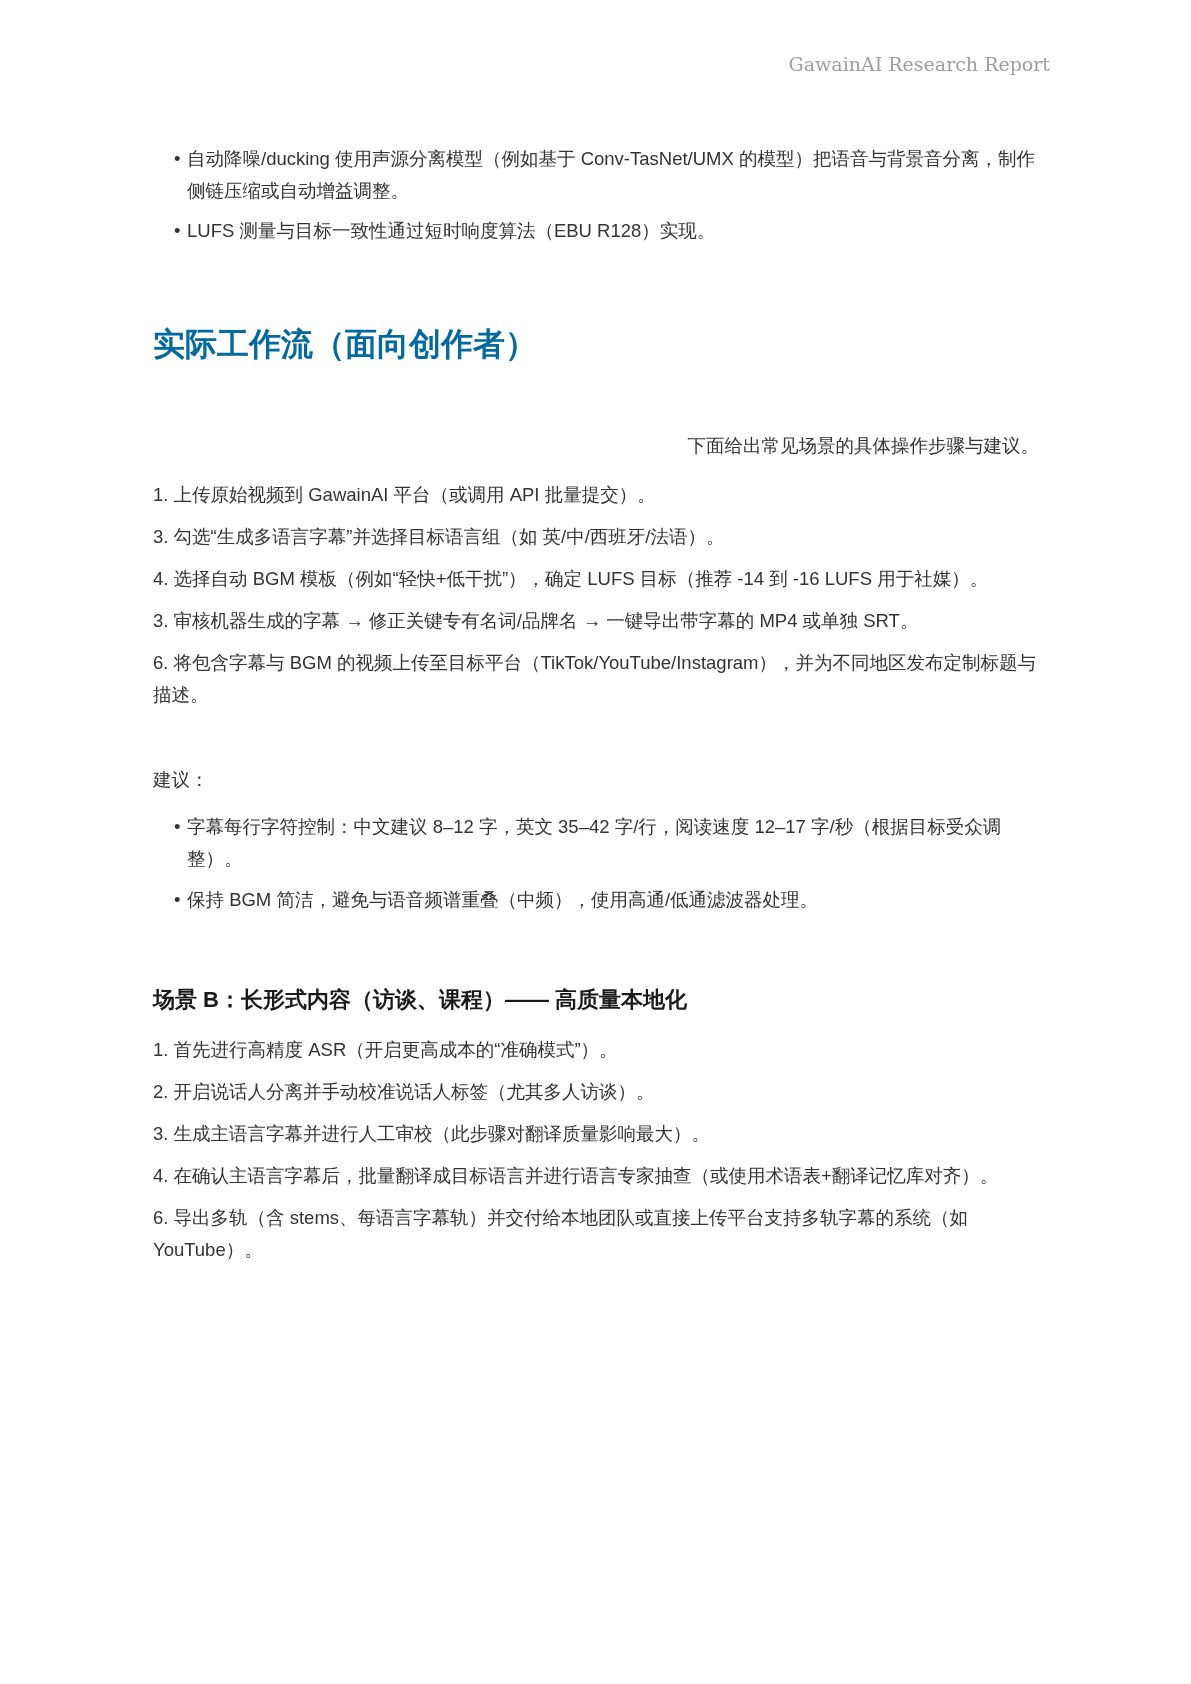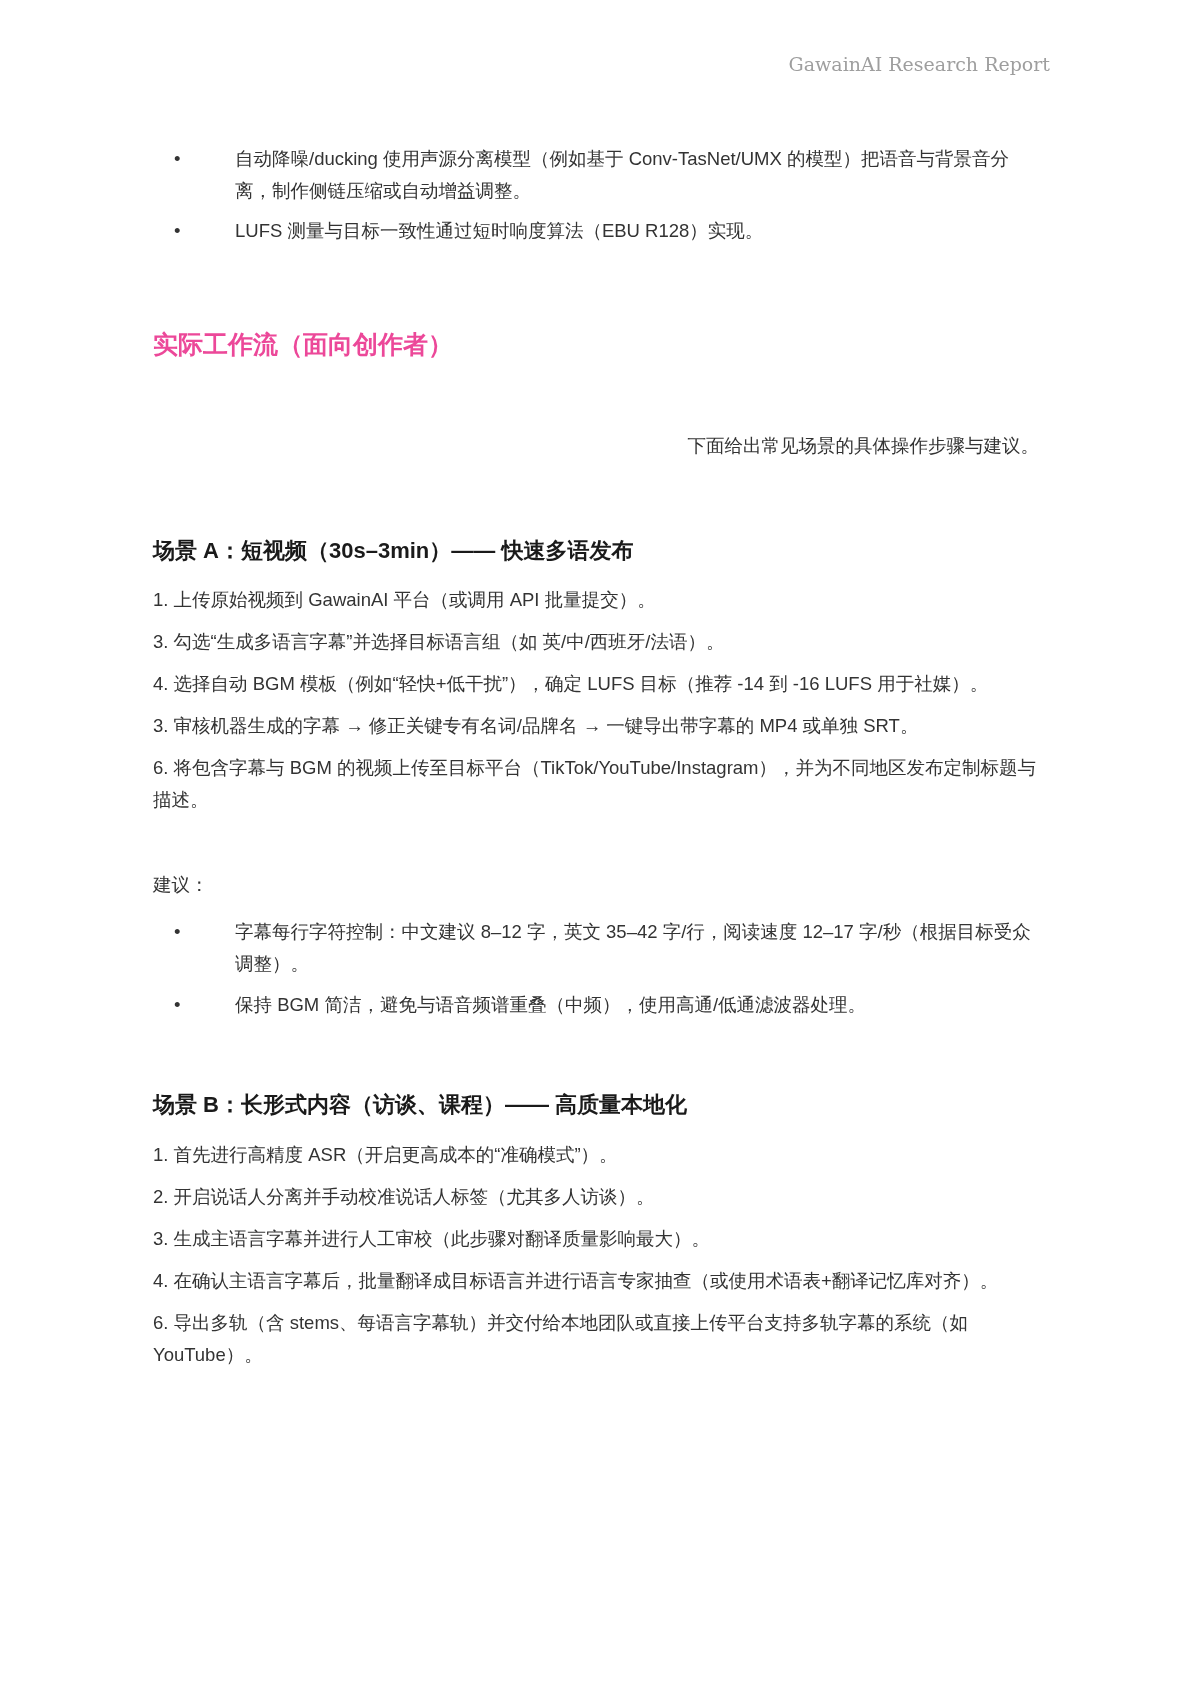--- a/index.html
+++ b/index.html
@@ -29,29 +29,29 @@
     font-size: 18.5px;
     line-height: 32px;
   }
   ul.dot-list { list-style: none; margin: 0; padding: 0; }
   ul.dot-list li { display: flex; align-items: flex-start; }
   ul.dot-list .marker {
     flex: 0 0 13px;
     margin-left: 21px;
     text-align: left;
   }
-  ul.dot-list .li-text { flex: 1 1 auto; margin-left: 48px; }
+  ul.dot-list .li-text { flex: 1 1 auto; }
   .intro-list { margin-top: 143px !important; }
   .intro-list li + li { margin-top: 8px; }
   h1.doc-h1 {
     margin: 78px 0 0 0;
-    font-size: 25px;
+    font-size: 32px;
     line-height: 38px;
     font-weight: 700;
-    color: #ec4899;
+    color: #0369a1;
   }
   p.lead { margin: 67px 0 0 0; text-align: right; }
   h2.doc-h2 {
     margin: 0;
     font-size: 22px;
     line-height: 32px;
     font-weight: 700;
     color: #1a1a1a;
   }
   h2.scene-a { margin-top: 73px; }
@@ -93,21 +93,20 @@
       <li>
         <span class="marker">•</span>
         <span class="li-text">LUFS 测量与目标一致性通过短时响度算法（EBU R128）实现。</span>
       </li>
     </ul>
 
     <h1 class="doc-h1">实际工作流（面向创作者）</h1>
 
     <p class="lead">下面给出常见场景的具体操作步骤与建议。</p>
 
-    <h2 class="doc-h2 scene-a">场景 A：短视频（30s–3min）—— 快速多语发布</h2>
 
     <div class="steps steps-a">
       <p>1. 上传原始视频到 GawainAI 平台（或调用 API 批量提交）。</p>
       <p>3. 勾选“生成多语言字幕”并选择目标语言组（如 英/中/西班牙/法语）。</p>
       <p>4. 选择自动 BGM 模板（例如“轻快+低干扰”），确定 LUFS 目标（推荐 -14 到 -16 LUFS 用于社媒）。</p>
       <p>3. 审核机器生成的字幕 → 修正关键专有名词/品牌名 → 一键导出带字幕的 MP4 或单独 SRT。</p>
       <p>6. 将包含字幕与 BGM 的视频上传至目标平台（TikTok/YouTube/Instagram），并为不同地区发布定制标题与描述。</p>
     </div>
 
     <p class="advice-label">建议：</p>

